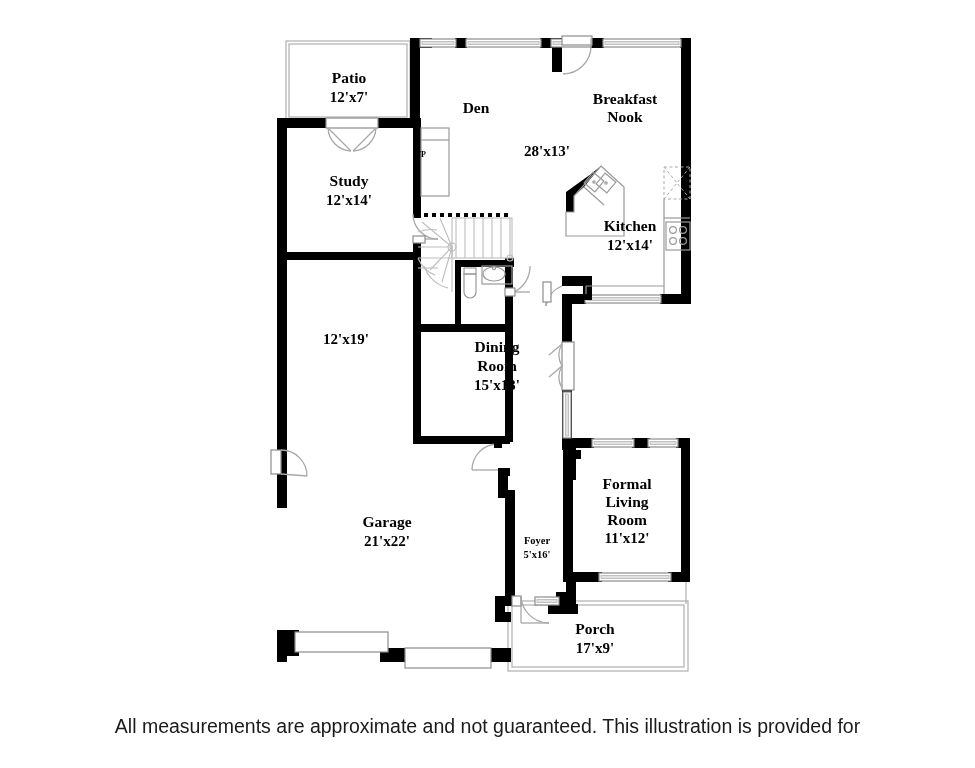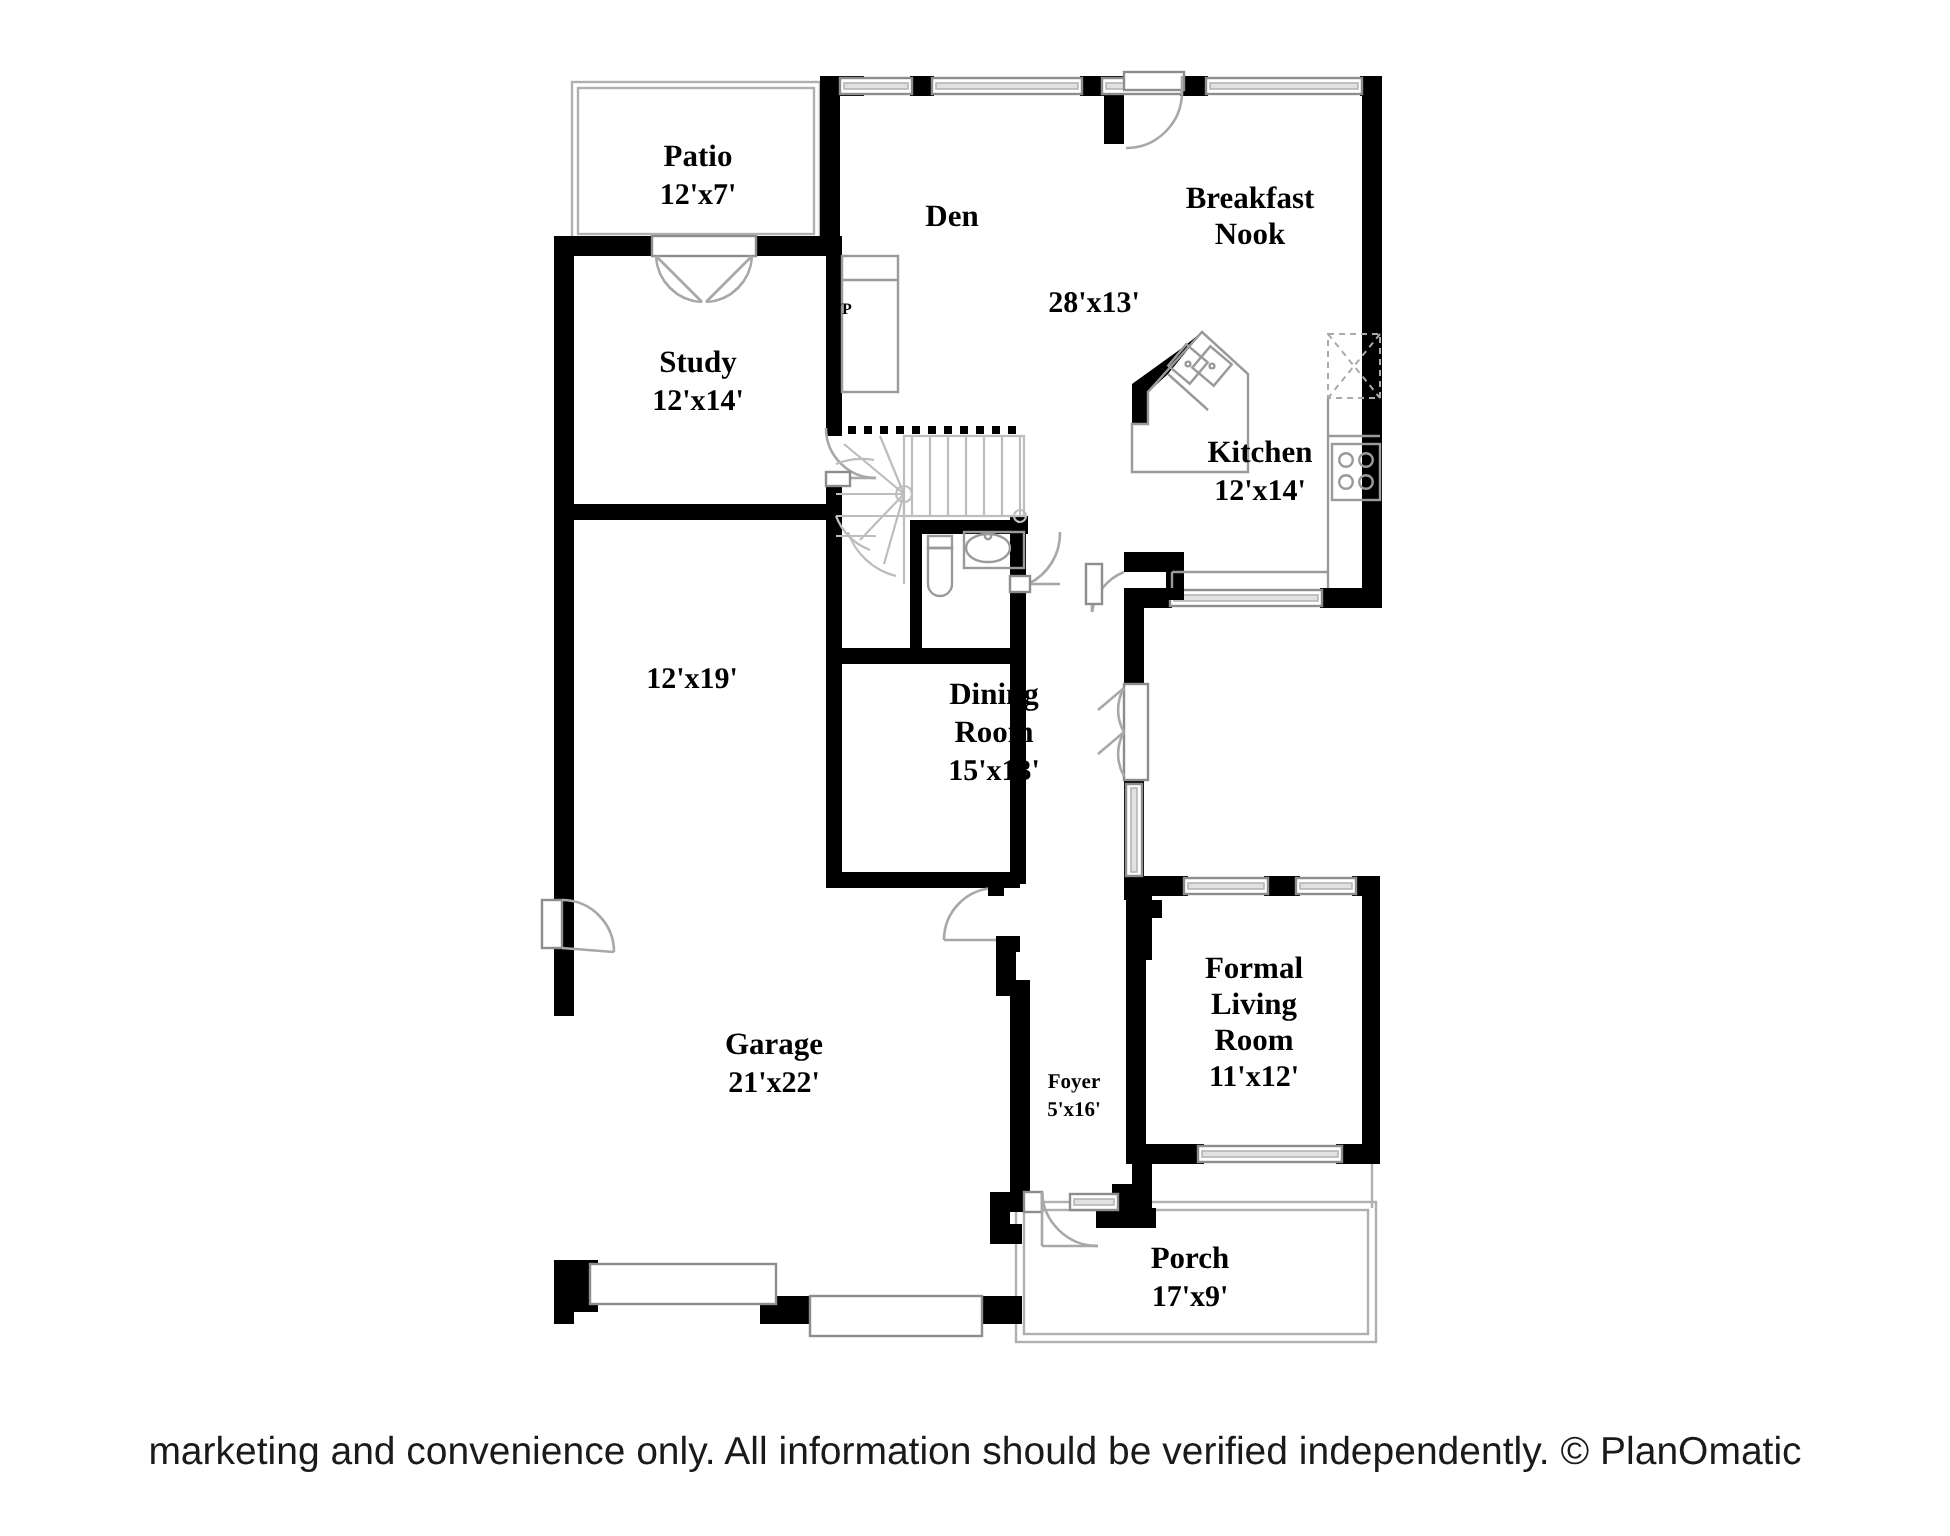--- a/index.html
+++ b/index.html
@@ -404,14 +404,14 @@
     <text class="room-dim" x="627" y="543">11'x12'</text>
 
     <text class="room-label" x="595" y="634">Porch</text>
     <text class="room-dim" x="595" y="653">17'x9'</text>
   </g>
 
 </svg>
 </div>
 
 <div id="disclaimer">
-  <span>marketing and convenience only. All information should be verified independently. © PlanOmatic</span>
+  <span>All measurements are approximate and not guaranteed. This illustration is provided for</span>
 </div>
 
 </body></html>

